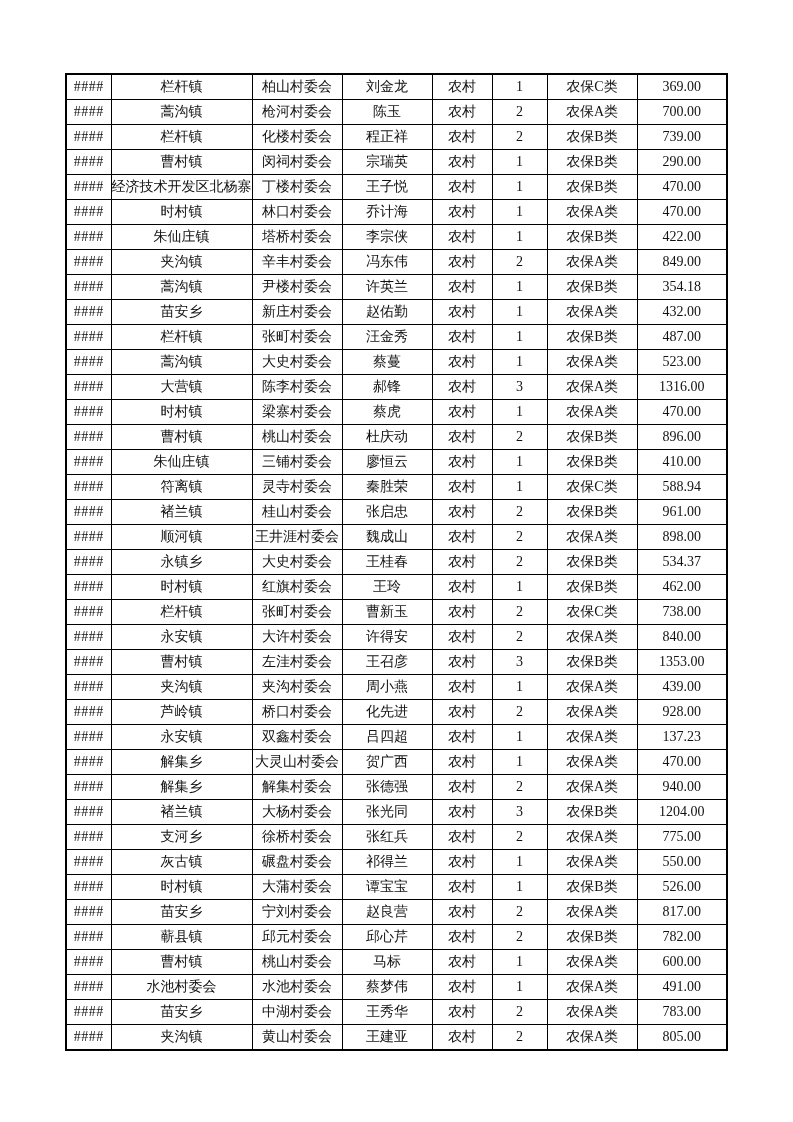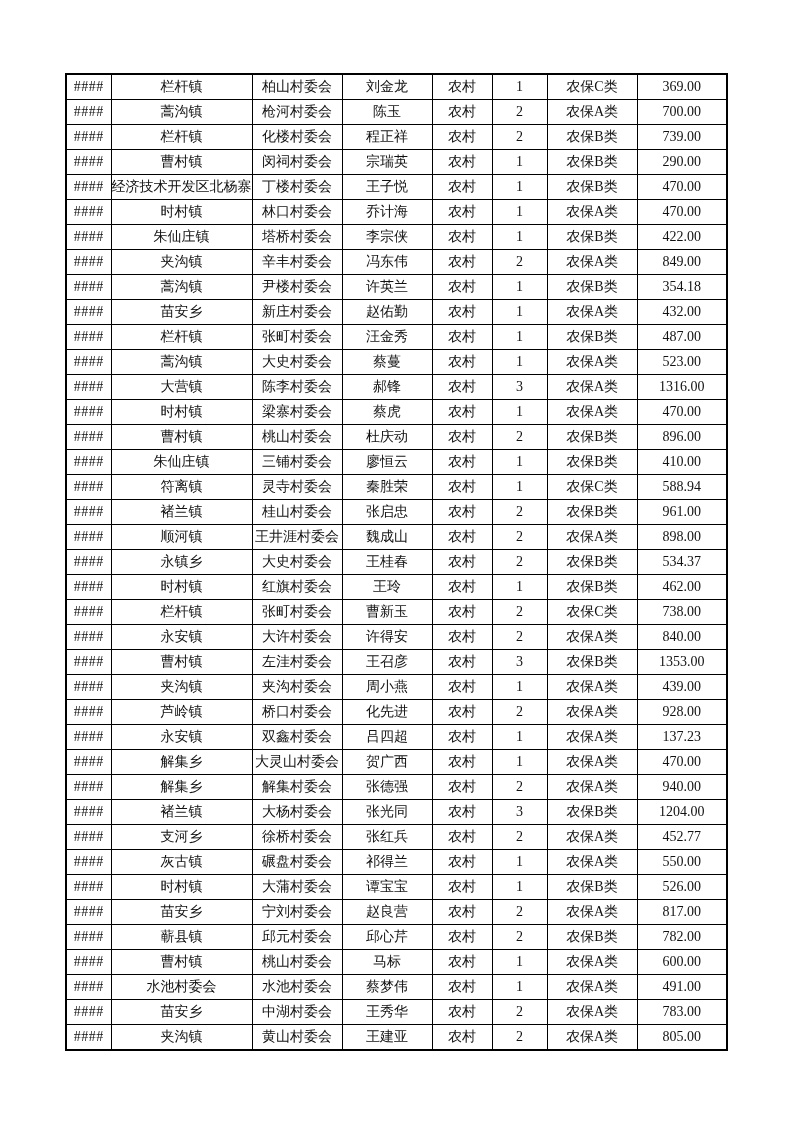--- a/index.html
+++ b/index.html
@@ -380,21 +380,21 @@
           <td class="c7">1204.00</td>
         </tr>
         <tr>
           <td class="c0">####</td>
           <td class="c1">支河乡</td>
           <td class="c2">徐桥村委会</td>
           <td class="c3">张红兵</td>
           <td class="c4">农村</td>
           <td class="c5">2</td>
           <td class="c6">农保A类</td>
-          <td class="c7">452.77</td>
+          <td class="c7">775.00</td>
         </tr>
         <tr>
           <td class="c0">####</td>
           <td class="c1">灰古镇</td>
           <td class="c2">碾盘村委会</td>
           <td class="c3">祁得兰</td>
           <td class="c4">农村</td>
           <td class="c5">1</td>
           <td class="c6">农保A类</td>
           <td class="c7">550.00</td>

